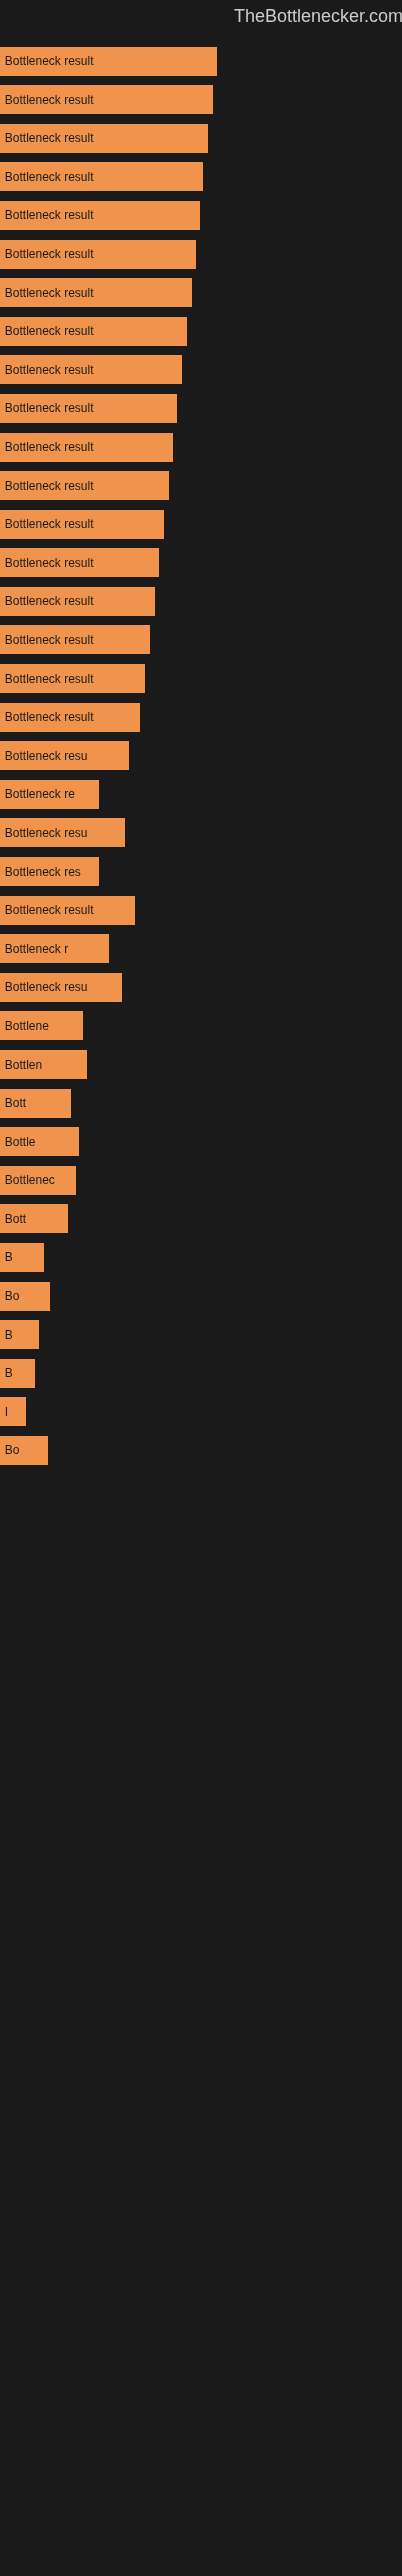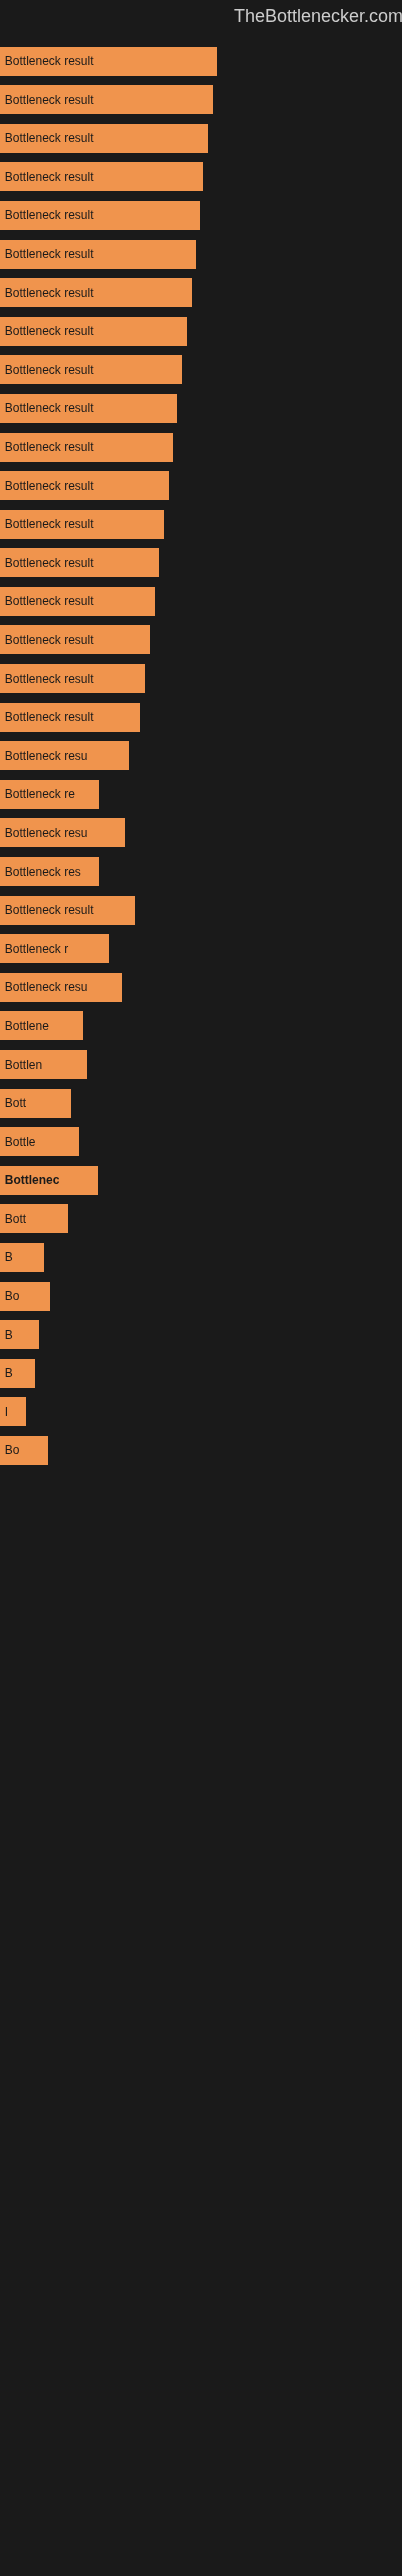--- a/index.html
+++ b/index.html
@@ -137,21 +137,21 @@
     <div class="bar-row">
       <div class="bar" style="width: 87px;">Bottlen</div>
     </div>
     <div class="bar-row">
       <div class="bar" style="width: 71px;">Bott</div>
     </div>
     <div class="bar-row">
       <div class="bar" style="width: 79px;">Bottle</div>
     </div>
     <div class="bar-row">
-      <div class="bar" style="width: 98px; font-weight: bold;">Bottlenec</div>
+      <div class="bar" style="width: 76px;">Bottlenec</div>
     </div>
     <div class="bar-row">
       <div class="bar" style="width: 68px;">Bott</div>
     </div>
     <div class="bar-row">
       <div class="bar" style="width: 44px;">B</div>
     </div>
     <div class="bar-row">
       <div class="bar" style="width: 50px;">Bo</div>
     </div>

